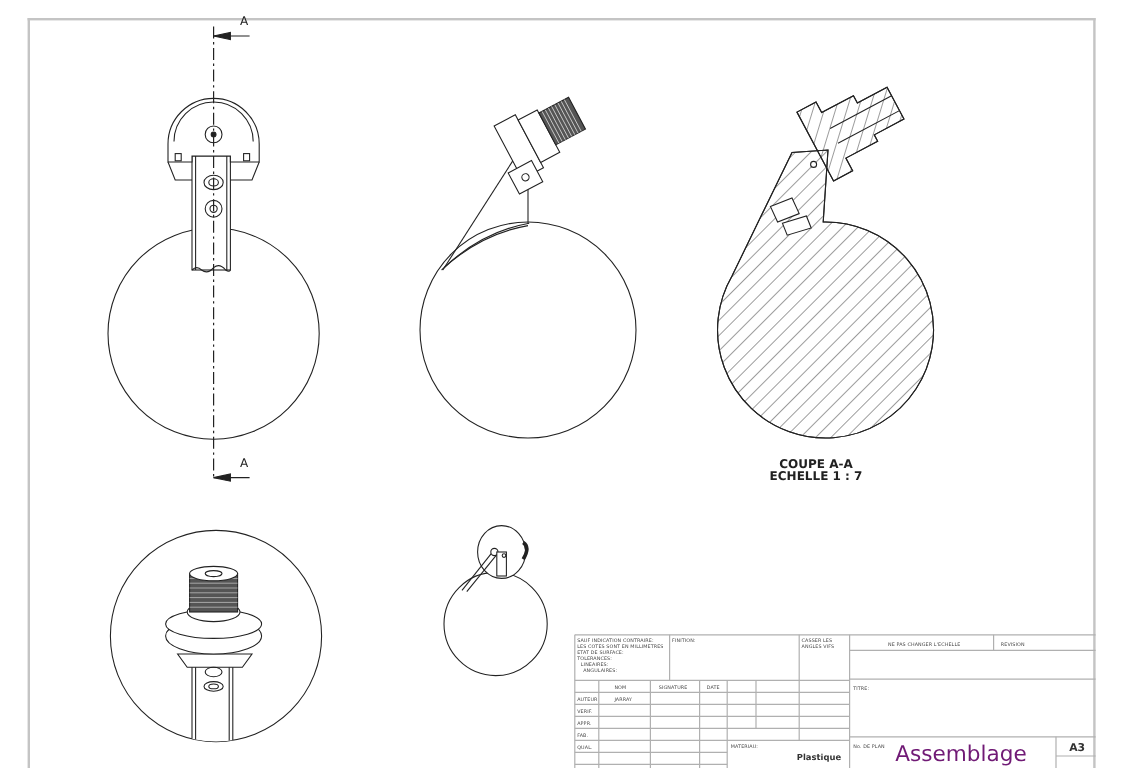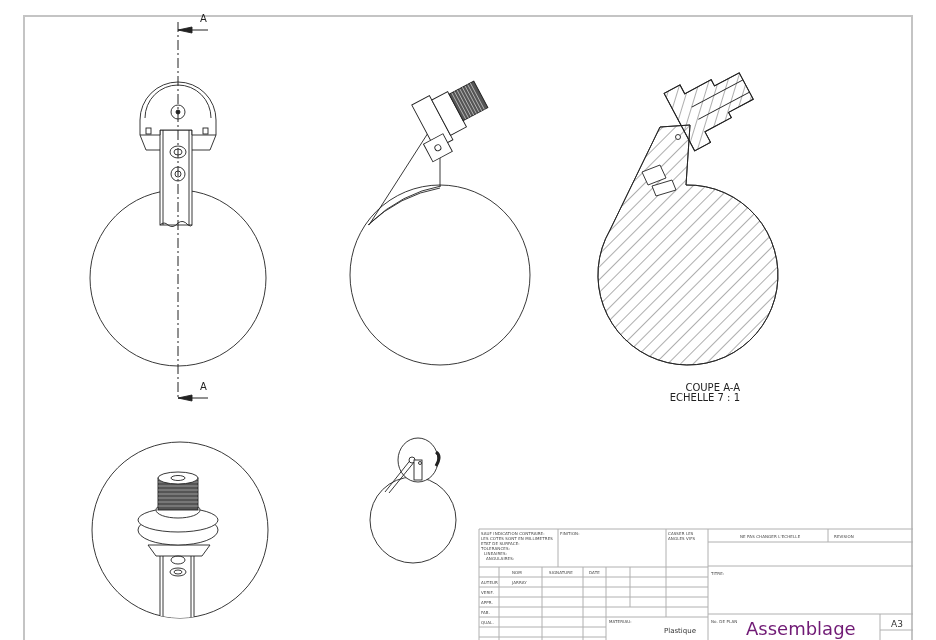--- a/index.html
+++ b/index.html
@@ -2,22 +2,22 @@
 <html><head>
 <meta charset="utf-8">
 <style>
   html, body { margin:0; padding:0; background:#ffffff; }
   body { width:936px; height:640px; overflow:hidden; position:relative; font-family:"DejaVu Sans", sans-serif; }
   #sheet { position:absolute; left:0; top:0; width:936px; height:640px; }
   .frame { position:absolute; left:23px; top:15px; width:890px; height:640px; border-left:2px solid #c4c4c4; border-top:2px solid #c4c4c4; border-right:2px solid #c4c4c4; box-sizing:border-box; }
   .tb { position:absolute; font-family:"DejaVu Sans", sans-serif; color:#333; }
   .tb-text { position:absolute; font-size:4px; line-height:5px; color:#444; white-space:nowrap; letter-spacing:0.1px; }
   .tb-big { position:absolute; font-size:18px; color:#701a75; white-space:nowrap; font-family:"DejaVu Sans", sans-serif; }
-  .tb-mid { position:absolute; font-size:7px; color:#333; white-space:nowrap; }
-  .label { position:absolute; font-size:10px; color:#222; white-space:nowrap; font-family:"DejaVu Sans", sans-serif; text-align:right; line-height:10px; }
+  .tb-mid { position:absolute; font-size:7px; color:#333; white-space:nowrap;font-weight:bold; }
+  .label { position:absolute; font-size:10px; color:#222; white-space:nowrap; font-family:"DejaVu Sans", sans-serif; text-align:center; line-height:10px;font-weight:bold; }
   .sec-letter { position:absolute; font-size:10px; color:#222; font-family:"DejaVu Sans", sans-serif; }
 </style>
 </head>
 <body>
 
 <div id="sheet">
   <div class="frame"></div>
 
   <svg width="936" height="640" viewBox="0 0 936 640" style="position:absolute;left:0;top:0">
     <defs>
@@ -171,21 +171,21 @@
       <line x1="630" y1="567" x2="630" y2="607"></line>
       <line x1="666" y1="567" x2="666" y2="617"></line>
     </g>
   </svg>
 
   <div class="sec-letter" style="left:200px;top:13px">A</div>
   <div class="sec-letter" style="left:200px;top:381px">A</div>
 
   <div class="label" style="left:620px;top:383px;width:120px">
     <div>COUPE A-A</div>
-    <div>ECHELLE 7 : 1</div>
+    <div>ECHELLE 1 : 7</div>
   </div>
 
   <div class="tb">
     <div class="tb-text" style="left:481px;top:531px">SAUF INDICATION CONTRAIRE:</div>
     <div class="tb-text" style="left:481px;top:536px">LES COTES SONT EN MILLIMETRES</div>
     <div class="tb-text" style="left:481px;top:541px">ETAT DE SURFACE:</div>
     <div class="tb-text" style="left:481px;top:546px">TOLERANCES:</div>
     <div class="tb-text" style="left:484px;top:551px">LINEAIRES:</div>
     <div class="tb-text" style="left:486px;top:556px">ANGULAIRES:</div>
 

